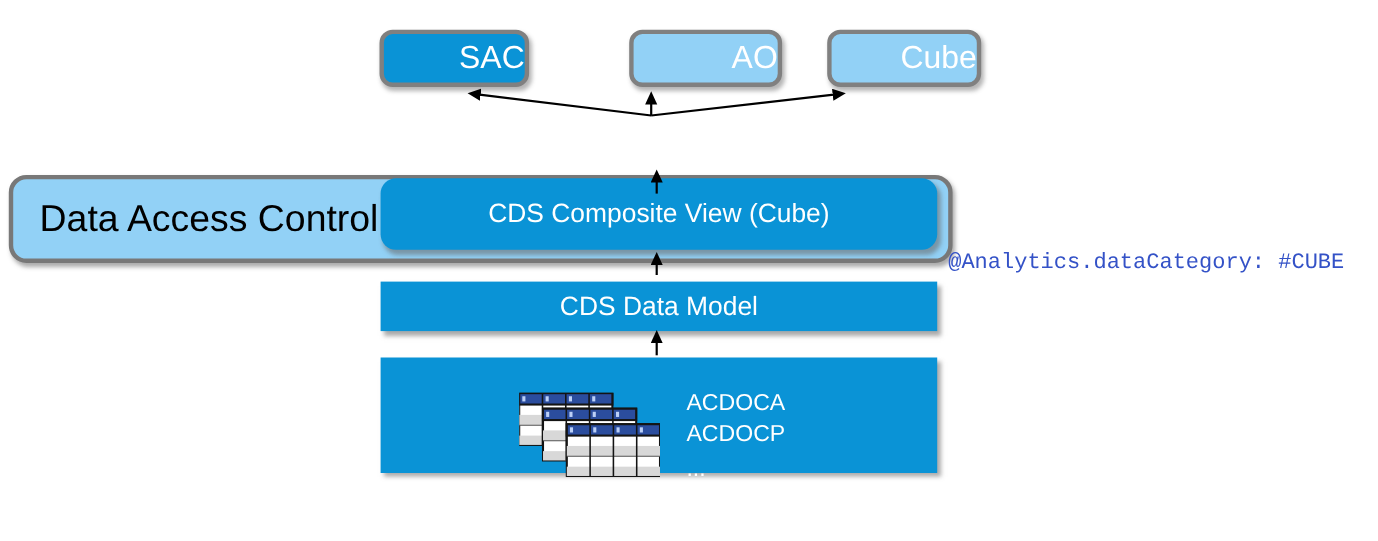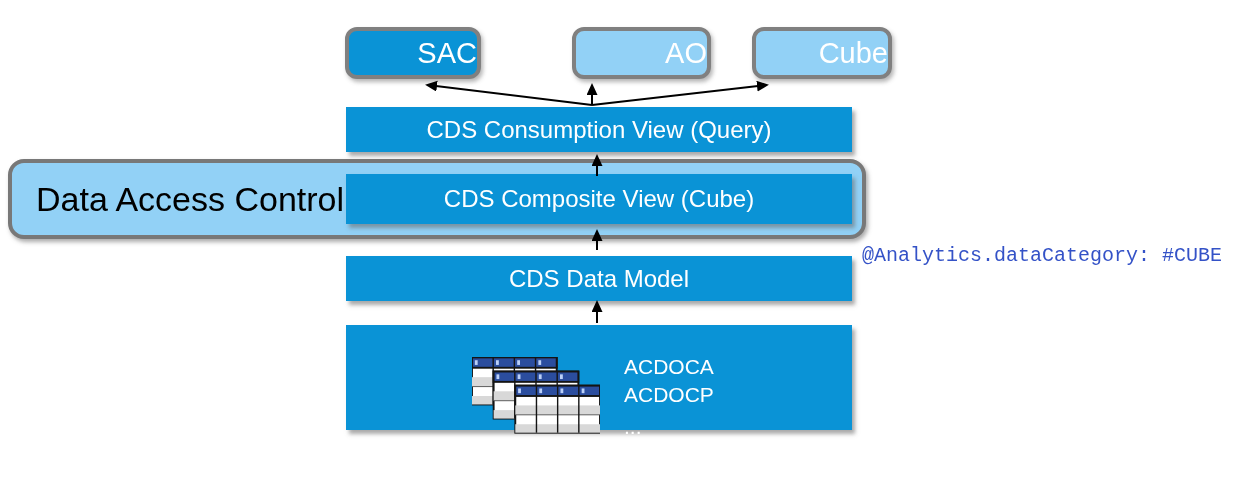--- a/index.html
+++ b/index.html
@@ -20,21 +20,21 @@
   #box-sac{left:345px;width:136px;}
   #box-ao{left:528px;width:139px;}
   #box-fiori{left:708px;width:140px;}
   
   .bar{
     left:346px;width:506px;background:#0a93d6;color:#ffffff;
     display:flex;align-items:center;justify-content:center;
     font-size:24px;z-index:2;box-shadow:3px 4px 4px rgba(100,100,100,0.55);
   }
   #bar-consumption{top:107px;height:45px;}
-  #bar-composite{top:174px;height:50px;}
+  #bar-composite{top:162px;height:65px;border-radius:14px;}
   #bar-datamodel{top:256px;height:45px;}
   
   #dac-band{
     left:8px;top:159px;width:850px;height:72px;
     background:#92d1f6;border:4px solid #787878;border-radius:16px;
     z-index:1;display:flex;align-items:center;
     box-shadow:2px 3px 4px rgba(90,90,90,0.5);
   }
   #dac-band .dac-label{color:#000000;font-size:34px;padding-left:24px;white-space:nowrap;}
   
@@ -46,21 +46,21 @@
   #source-lines{
     position:absolute;left:278px;top:28px;color:#ffffff;font-size:21px;line-height:28px;
   }
   #source-lines .dots{margin-top:4px;}
   
   .annotation{
     left:862px;color:#3452c7;font-family:"Liberation Mono",monospace;
     font-size:20px;line-height:27px;white-space:pre;z-index:4;
   }
   #annotation-consumption{top:104px;}
-  #annotation-composite{top:188px;}
+  #annotation-composite{top:172px;}
   
   #arrows{position:absolute;left:0;top:0;z-index:5;pointer-events:none;}
 </style>
 </head>
 <body>
 
 <div id="canvas">
 
   <div id="box-sac" class="abs consumer dark">
     <span>SAC</span>
@@ -69,23 +69,20 @@
     <span>AO</span>
   </div>
   <div id="box-fiori" class="abs consumer light">
     <span>Cube</span>
   </div>
 
   <div id="dac-band" class="abs">
     <span class="dac-label">Data Access Control</span>
   </div>
 
-  <div id="bar-consumption" class="abs bar">
-    <span>CDS Consumption View (Query)</span>
-  </div>
   <div id="bar-composite" class="abs bar">
     <span>CDS Composite View (Cube)</span>
   </div>
   <div id="bar-datamodel" class="abs bar">
     <span>CDS Data Model</span>
   </div>
 
   <div id="source-box" class="abs">
     <svg id="tables-icon" width="128" height="78" viewBox="0 0 136 82">
       <defs>

